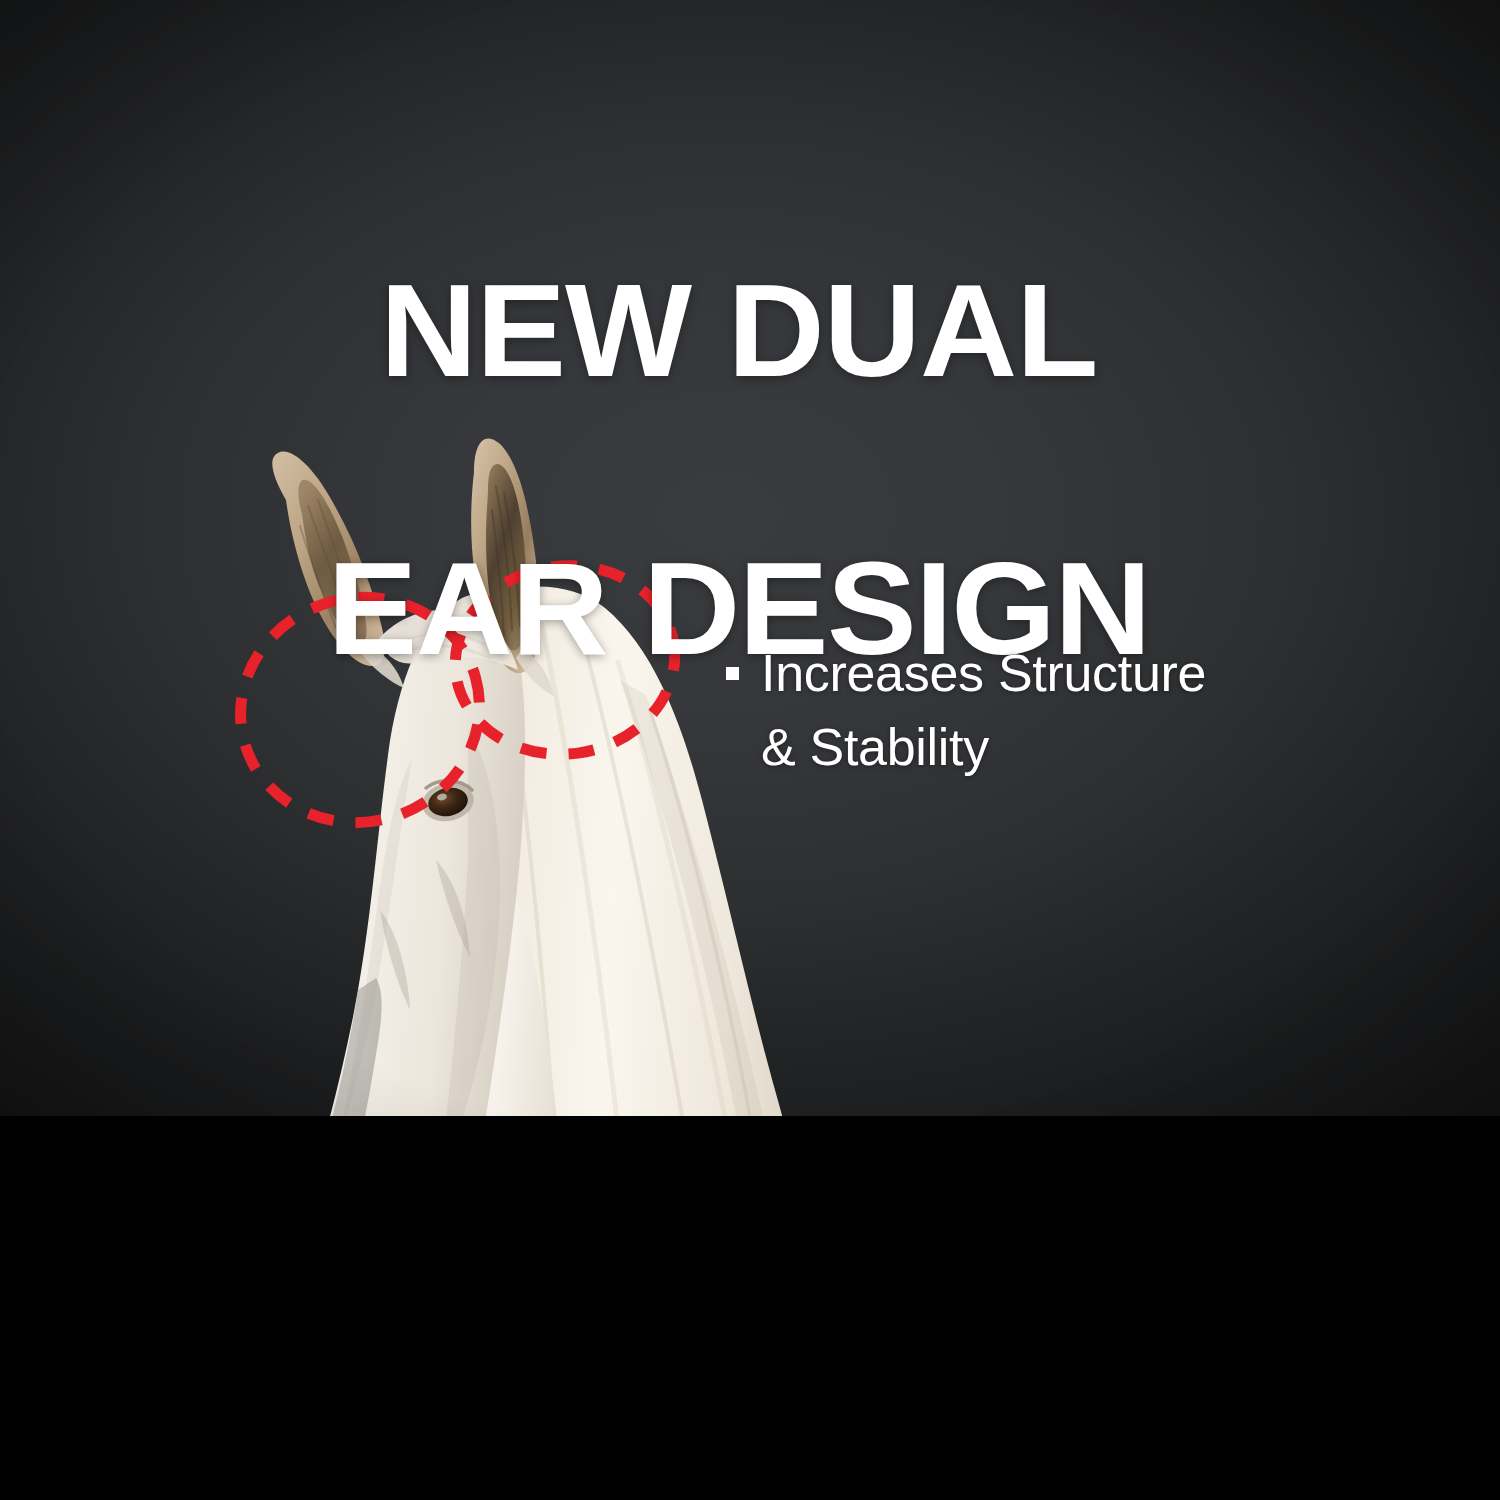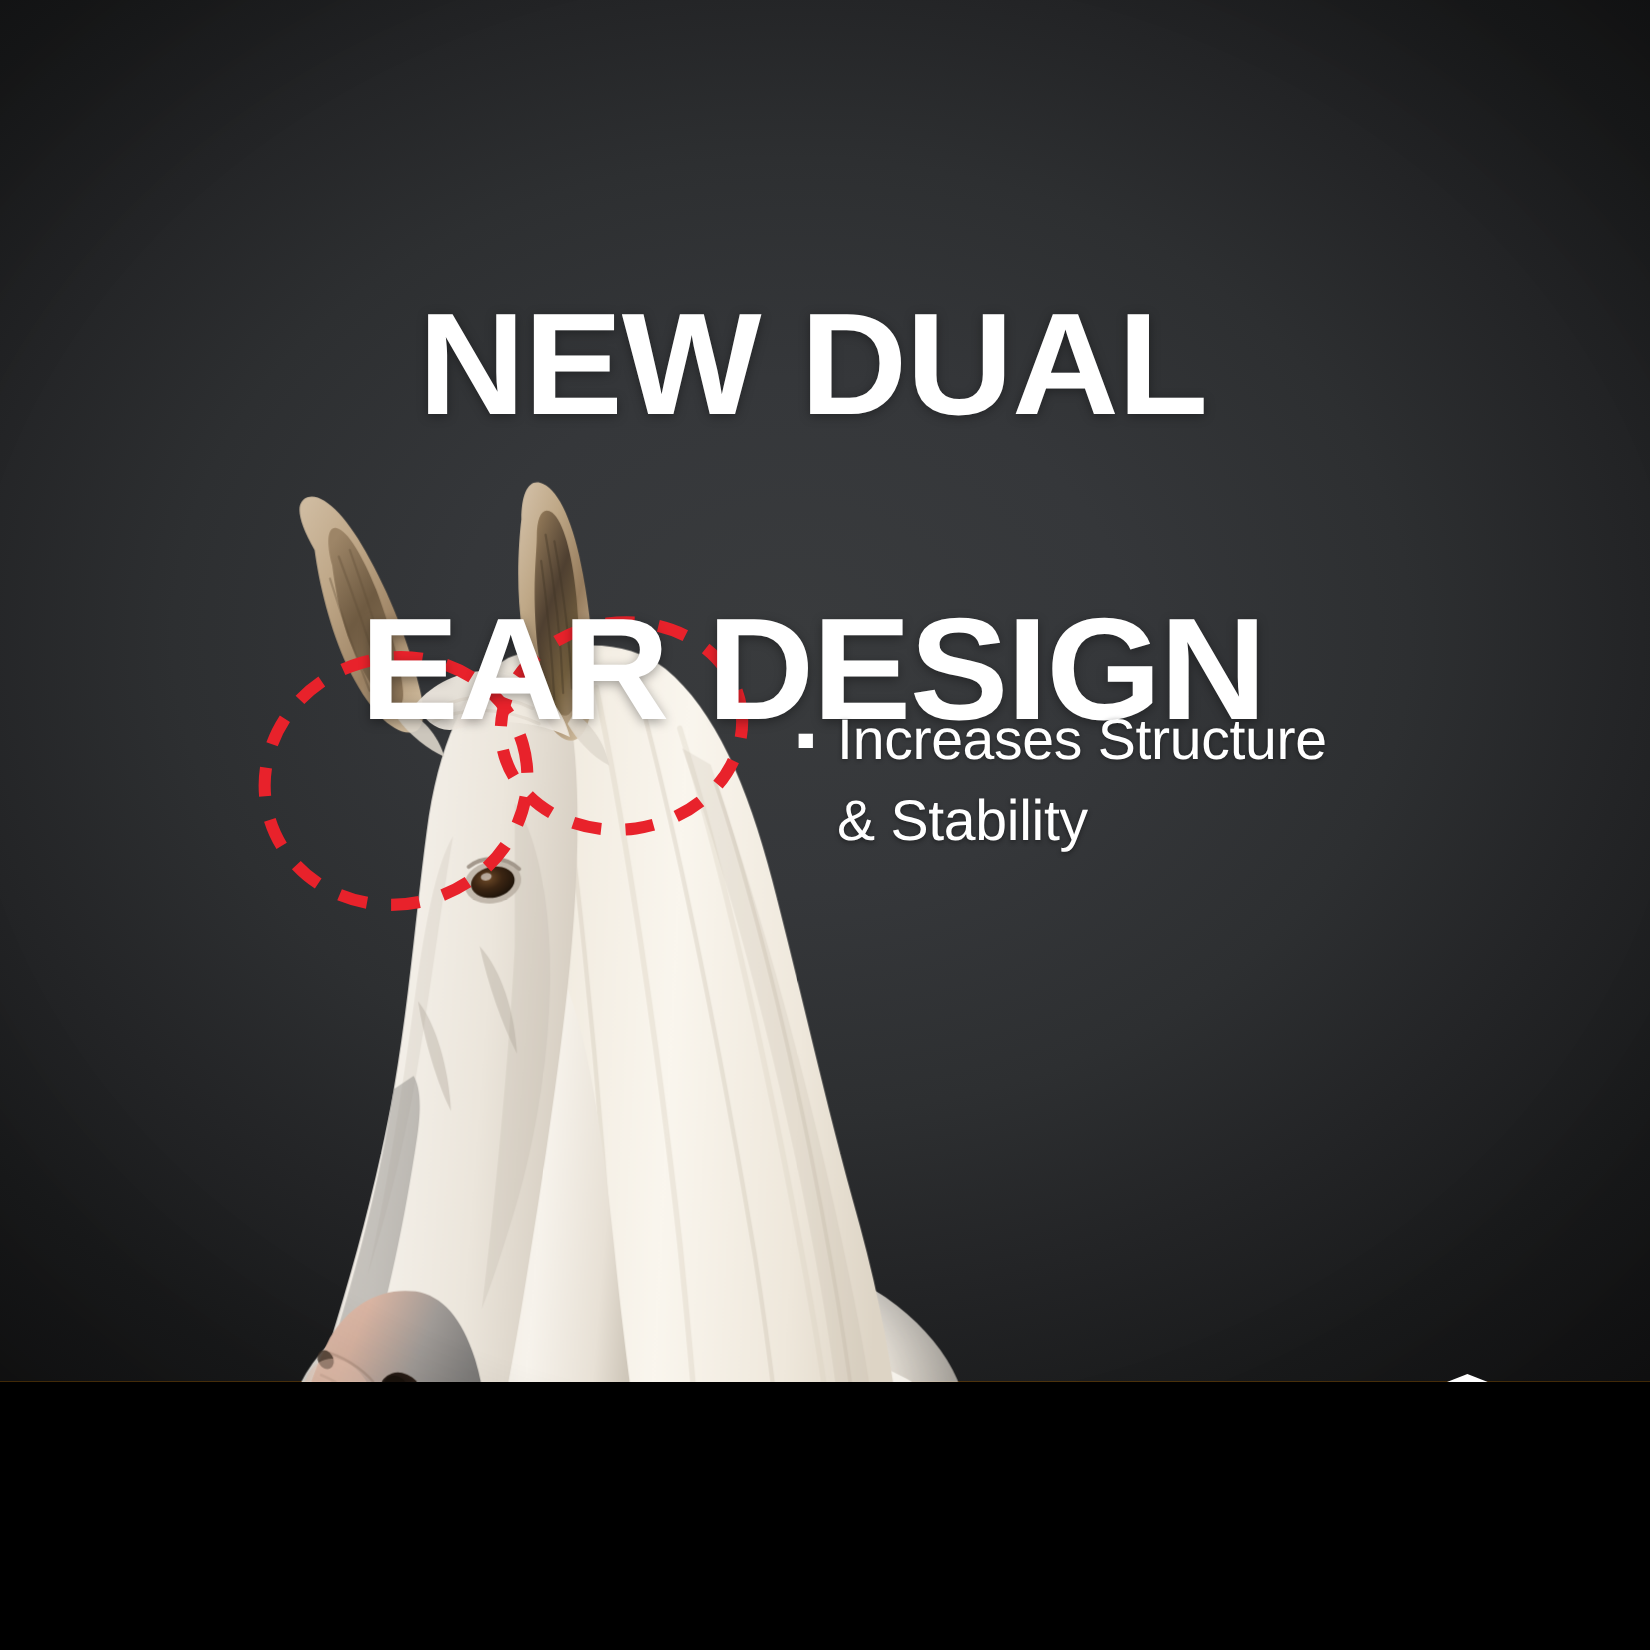--- a/index.html
+++ b/index.html
@@ -1,24 +1,24 @@
 <!DOCTYPE html>
 <html><head>
 <meta charset="utf-8">
 <title>New Dual Ear Design</title>
 <style>
   * { margin:0; padding:0; box-sizing:border-box; }
   html,body { width:1500px; height:1500px; overflow:hidden; background:#000; }
 
   .canvas{
     position:relative;
-    width:1500px; height:1256px;
+    width:1500px; height:1116px;
     font-family:"Liberation Sans", sans-serif;
     overflow:hidden;
-    background:#a16207;
+    background:#3b82f6;
   }
 
   
   .bg-base{
     position:absolute; inset:0;
     background:
       radial-gradient(ellipse 78% 72% at 48% 46%,
         #393b3d 0%,
         #35373a 26%,
         #2d2f31 48%,

